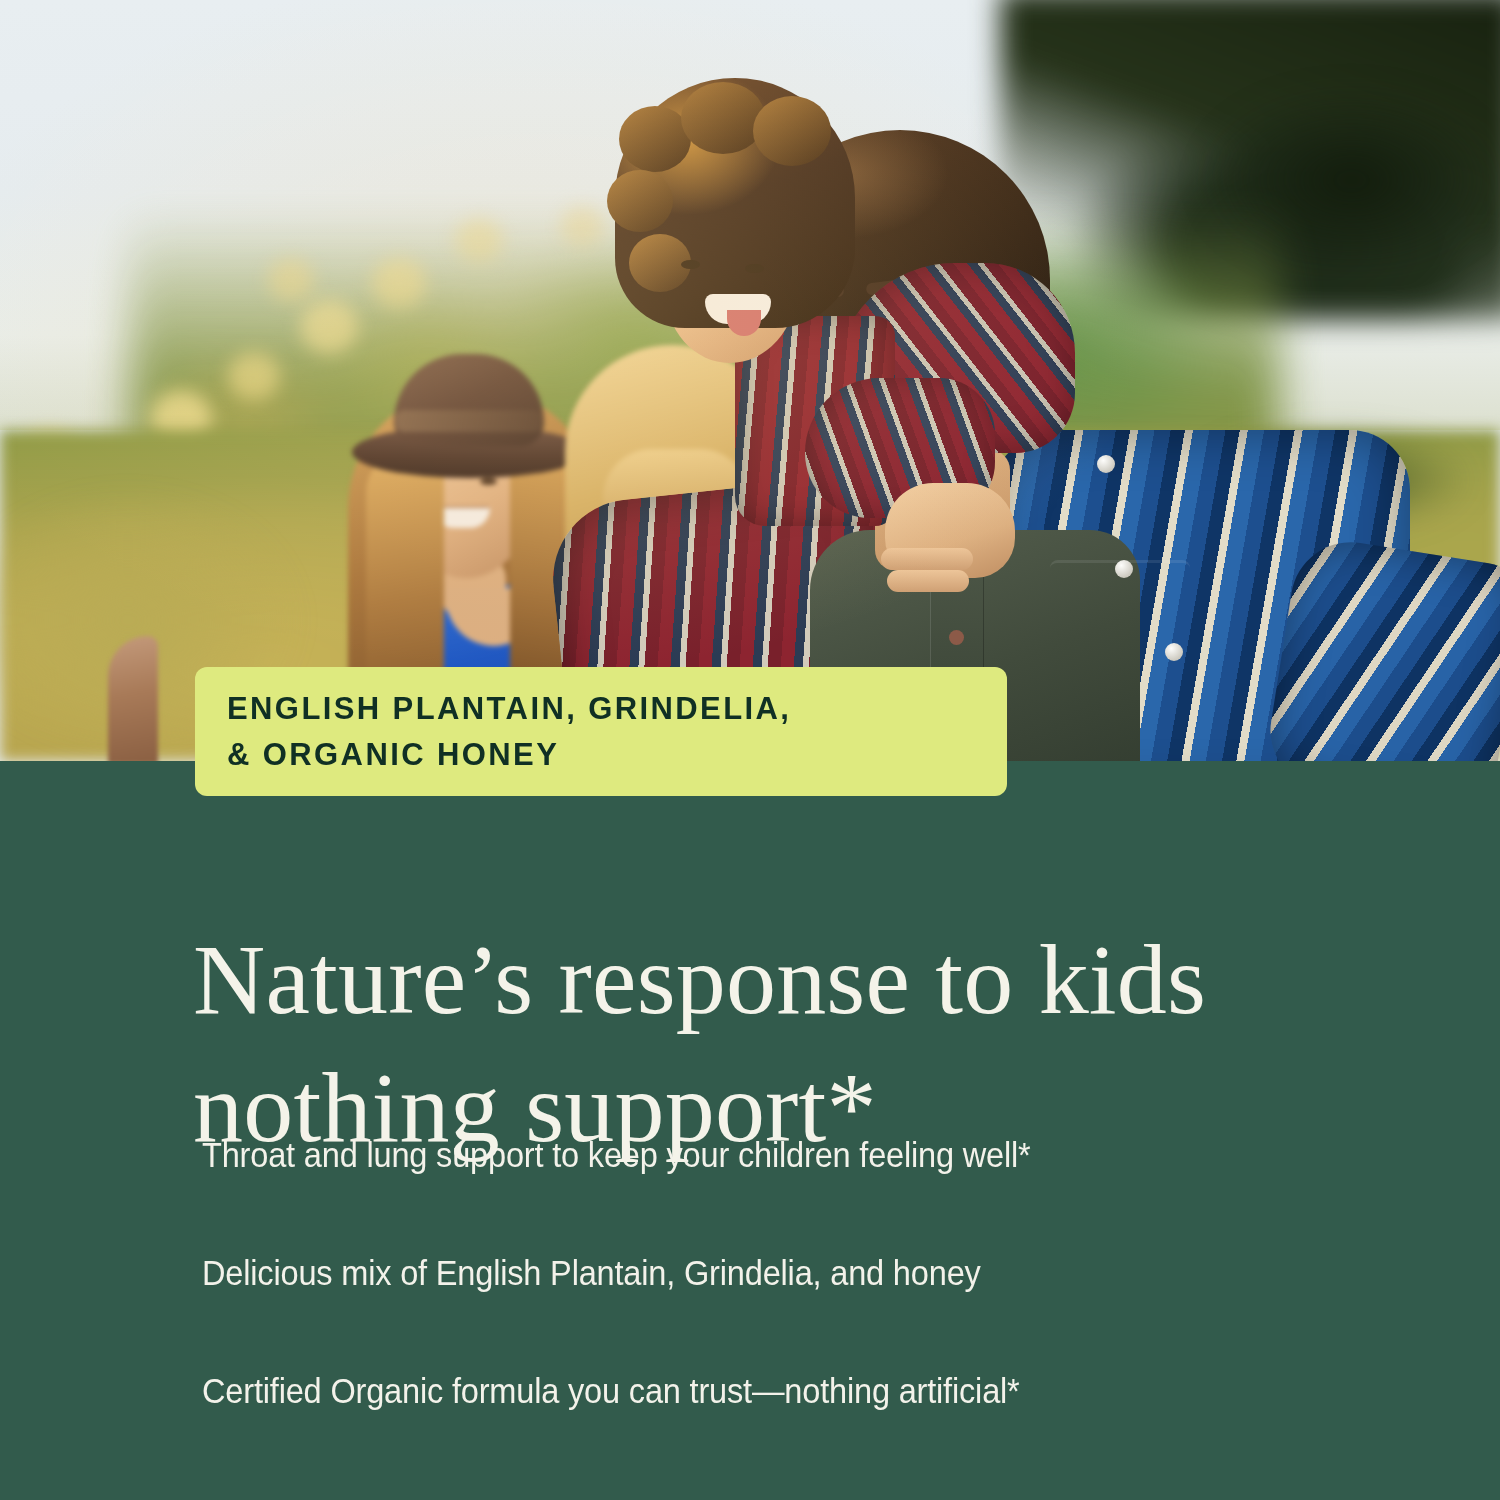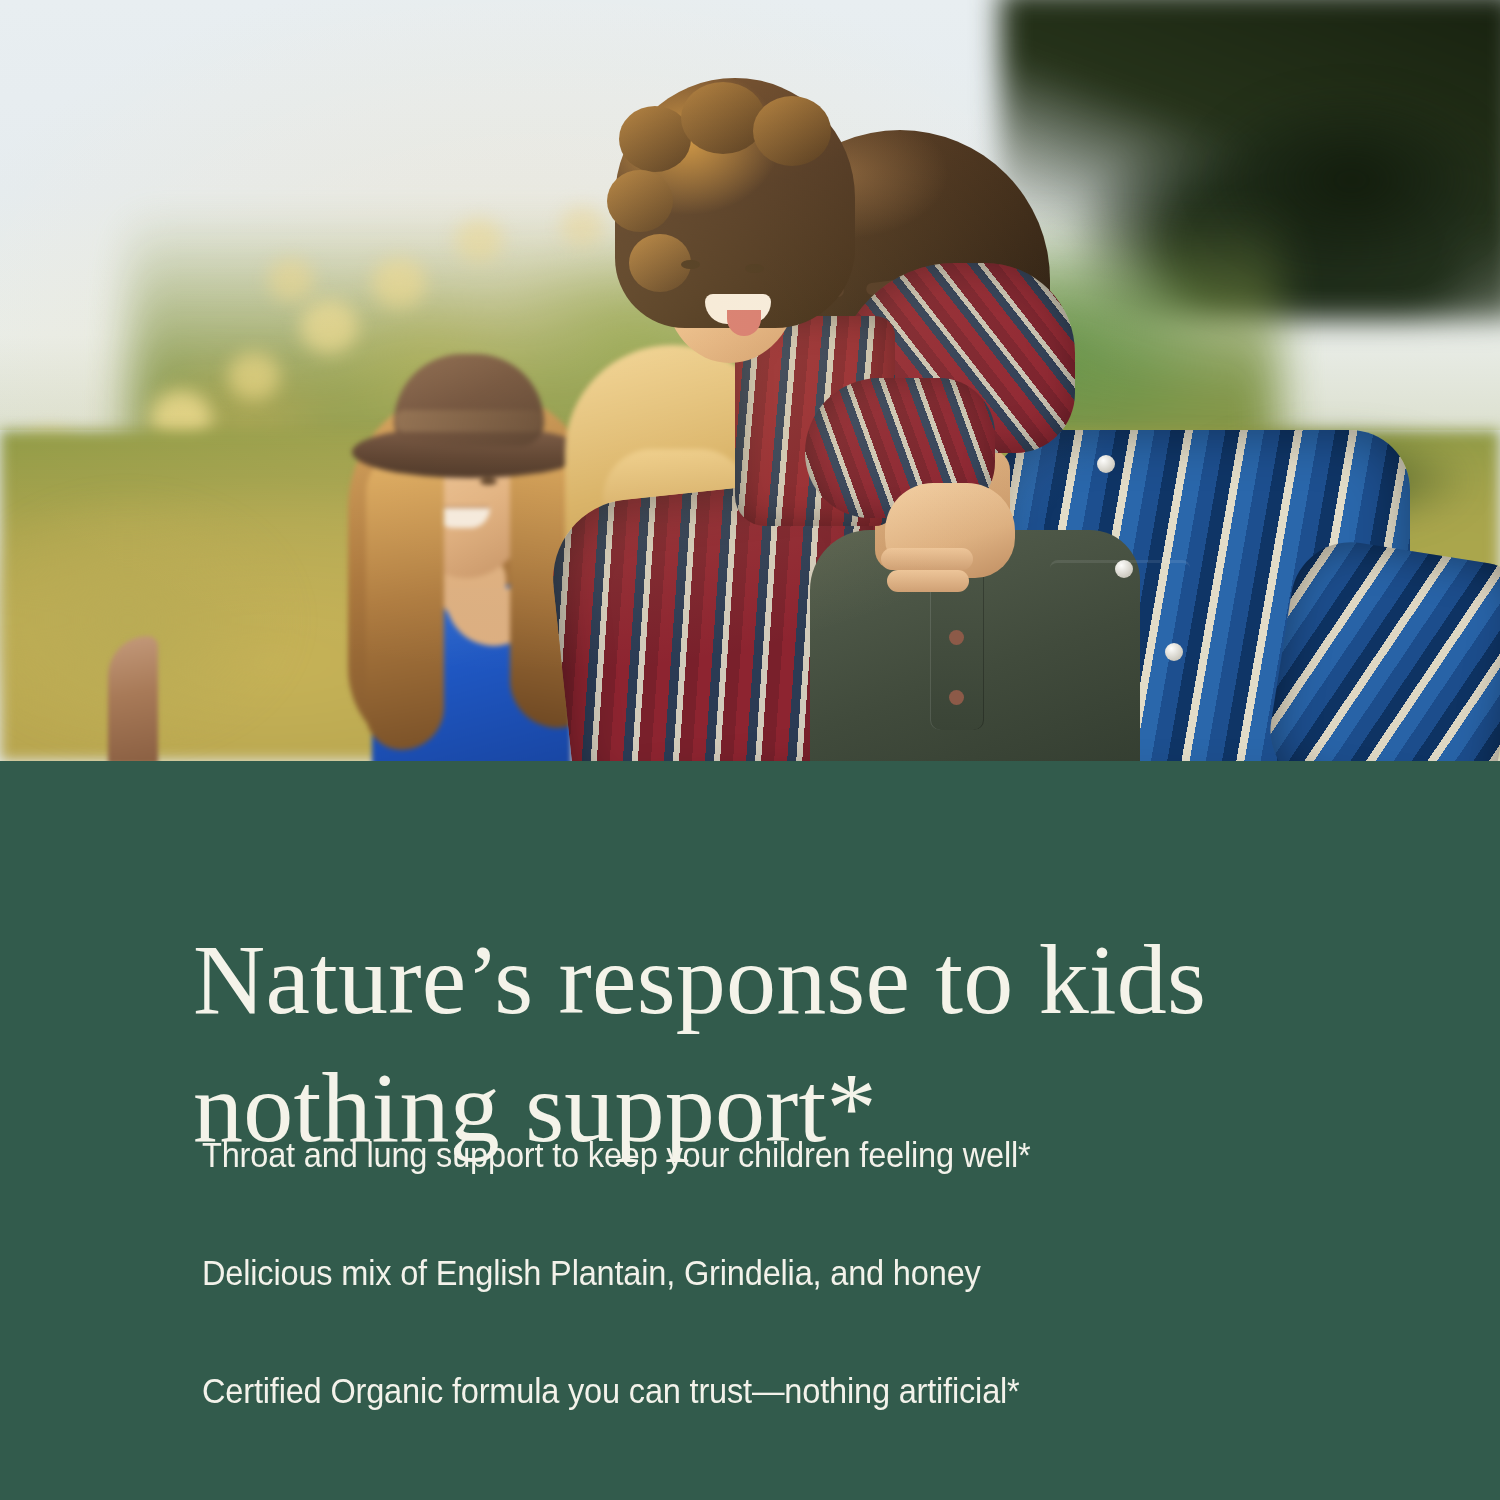--- a/index.html
+++ b/index.html
@@ -297,20 +297,24 @@
       <div class="b-curl" style="left:44px;top:156px;width:62px;height:58px;"></div>
       <div class="b-eye" style="left:96px;top:182px;"></div>
       <div class="b-eye" style="left:160px;top:186px;"></div>
       <div class="b-mouth"></div>
       <div class="b-tongue"></div>
     </div>
 
     <div class="haze"></div>
   </div>
 
+  <div class="badge">
+    <div class="badge-line">ENGLISH PLANTAIN, GRINDELIA,</div>
+    <div class="badge-line">&amp; ORGANIC HONEY</div>
+  </div>
 
   <div class="panel">
     <h1 class="headline">Nature’s response to kids nothing support*</h1>
 
     <div class="bullets">
       <div class="bullet">Throat and lung support to keep your children feeling well*</div>
       <div class="bullet">Delicious mix of English Plantain, Grindelia, and honey</div>
       <div class="bullet">Certified Organic formula you can trust—nothing artificial*</div>
     </div>
   </div>

